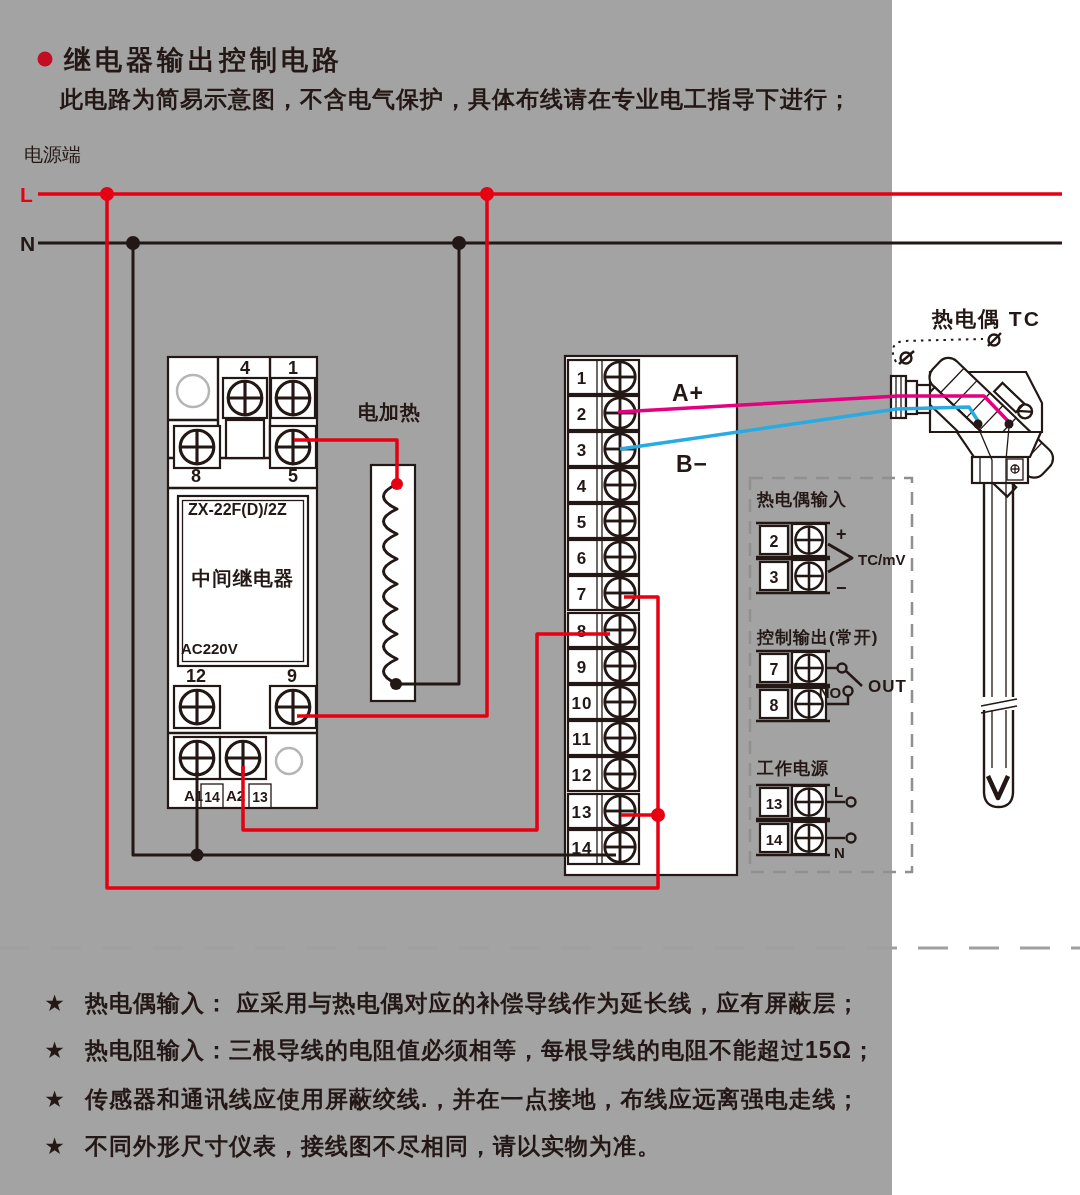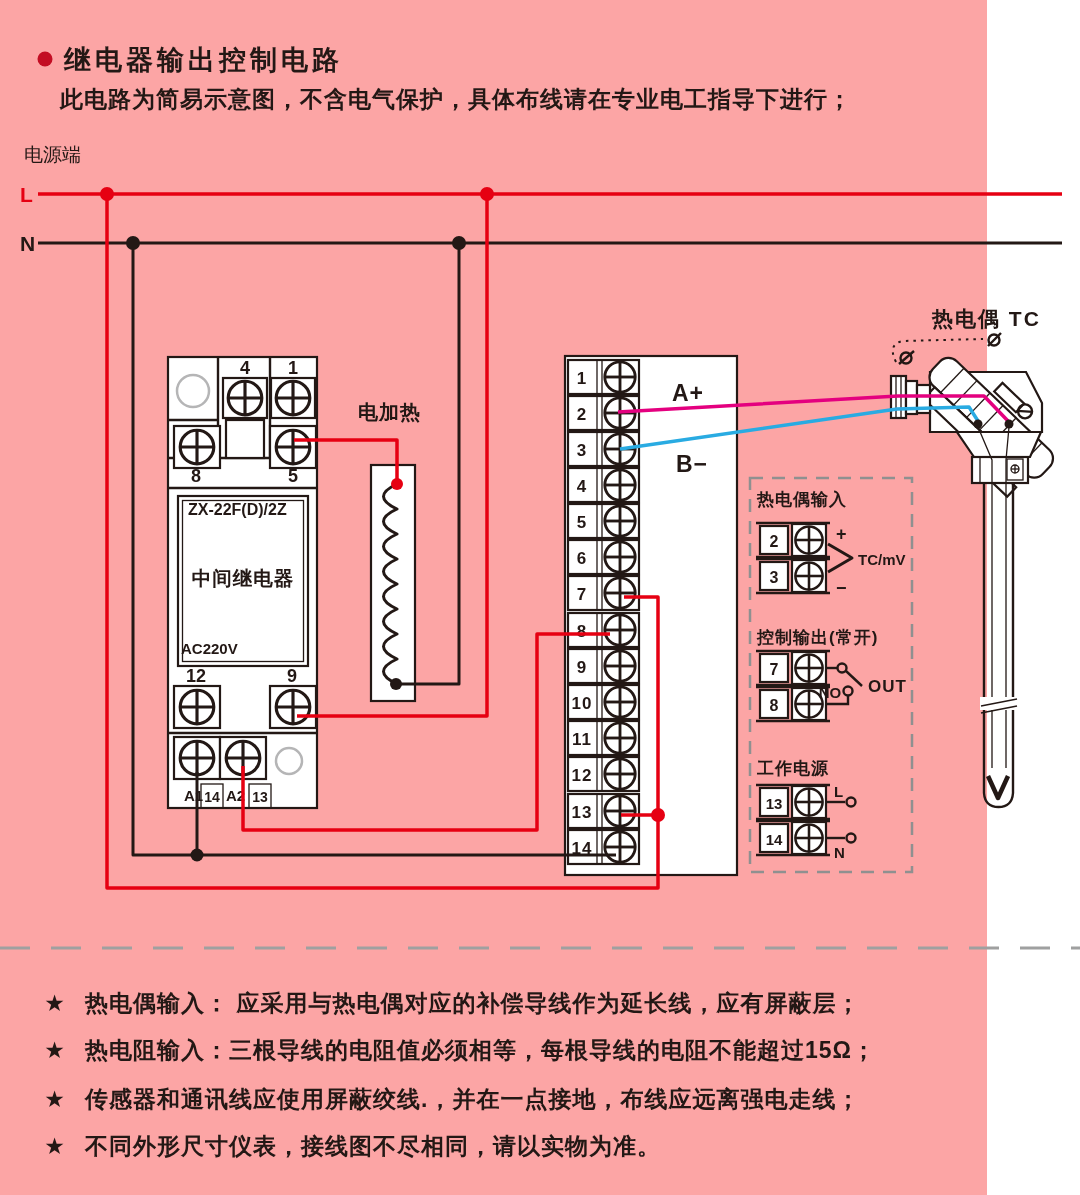--- a/index.html
+++ b/index.html
@@ -1,16 +1,16 @@
 <!DOCTYPE html>
 <html><head>
 <meta charset="utf-8">
 <style>
   html,body{margin:0;padding:0;background:#ffffff;}
-  .stage{width:987px;height:1195px;position:relative;background:#fca5a5;font-family:"Liberation Sans",sans-serif;}
+  .stage{width:892px;height:1195px;position:relative;background:#a3a3a3;font-family:"Liberation Sans",sans-serif;}
   svg text{font-family:"Liberation Sans","DejaVu Sans",sans-serif;fill:#231815;}
   .k  {stroke:#231815;fill:none;stroke-width:2.4;}
   .k1 {stroke:#231815;fill:none;stroke-width:1.3;}
   .bx {fill:#ffffff;stroke:#231815;stroke-width:2.2;}
   .gy {fill:none;stroke:#b5b5b6;stroke-width:2.5;}
   .r  {stroke:#e60012;fill:none;stroke-width:3.5;stroke-linejoin:round;}
   .bk {stroke:#231815;fill:none;stroke-width:3;stroke-linejoin:round;}
   .mg {stroke:#e4007f;fill:none;stroke-width:3.5;stroke-linejoin:round;}
   .cy {stroke:#29abe2;fill:none;stroke-width:3.5;stroke-linejoin:round;}
   .rd {fill:#e60012;stroke:none;}

